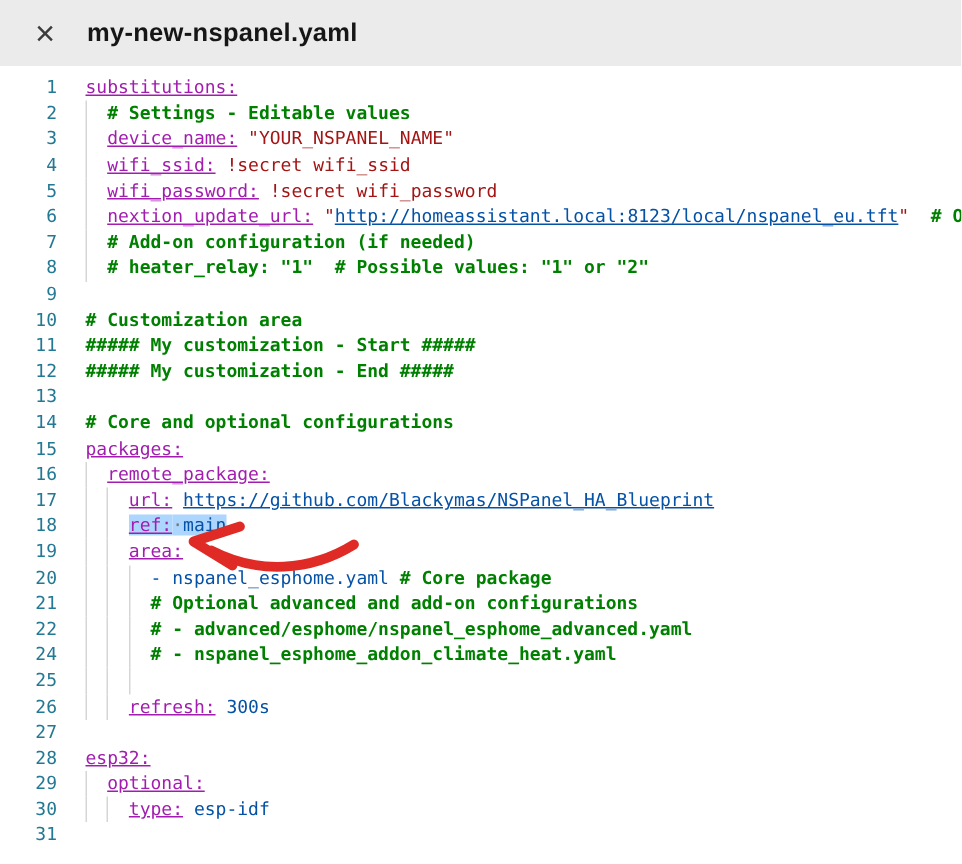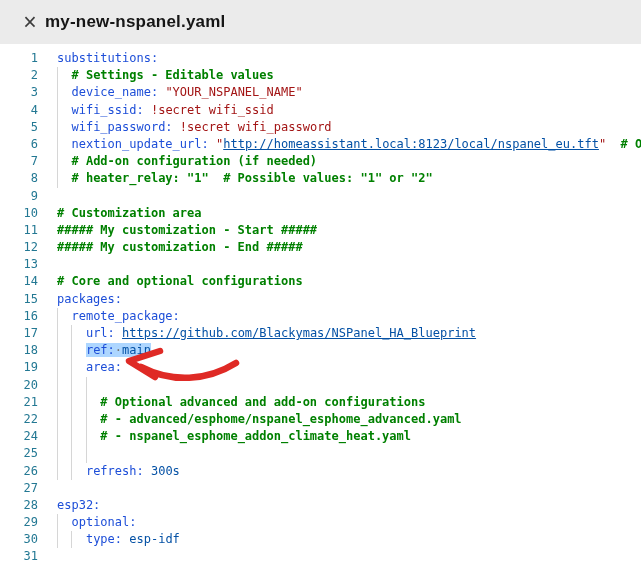--- a/index.html
+++ b/index.html
@@ -22,21 +22,21 @@
   }
   .close-btn{
     width:28px;height:28px;
     display:flex;align-items:center;justify-content:center;
     font-size:23px;line-height:23px;
     color:#3c3c3c;
     cursor:pointer;
     user-select:none;
   }
   .title{
-    margin-left:1px;
+    margin-left:14px;
     font-size:17px;
     font-weight:bold;
     color:#161616;
     letter-spacing:0.2px;
   }
   
   .editor{
     position:relative;
     padding-top:6px;
   }
@@ -58,21 +58,21 @@
     position:absolute;
     left:57px;top:0;
     white-space:pre;
   }
   .guide{
     position:absolute;
     top:0;
     width:1px;height:17.2px;
     background:#d6d6d6;
   }
-  .tok-key{color:#1d4ed8;}
+  .tok-key{color:#a21caf;text-decoration:underline;}
   .tok-comment{color:#008000;font-weight:bold;}
   .tok-string{color:#a31515;}
   .tok-value{color:#0451a5;}
   .tok-link{color:#0451a5;text-decoration:underline;cursor:pointer;}
   .tok-plain{color:#1e1e1e;}
   .tok-wsdot{color:#767676;}
   .sel{background:#add6ff;margin-top:16px;}
   
   .arrow-overlay{
     position:absolute;
@@ -104,21 +104,21 @@
         <div class="line"><span class="gutter">10</span><span class="code"><span class="tok-comment"># Customization area</span></span></div>
         <div class="line"><span class="gutter">11</span><span class="code"><span class="tok-comment">##### My customization - Start #####</span></span></div>
         <div class="line"><span class="gutter">12</span><span class="code"><span class="tok-comment">##### My customization - End #####</span></span></div>
         <div class="line"><span class="gutter">13</span><span class="code"></span></div>
         <div class="line"><span class="gutter">14</span><span class="code"><span class="tok-comment"># Core and optional configurations</span></span></div>
         <div class="line"><span class="gutter">15</span><span class="code"><span class="tok-key">packages:</span></span></div>
         <div class="line"><div class="guide" style="left: 57px;"></div><span class="gutter">16</span><span class="code"><span class="tok-plain">  </span><span class="tok-key">remote_package:</span></span></div>
         <div class="line"><div class="guide" style="left: 57px;"></div><div class="guide" style="left: 71.451px;"></div><span class="gutter">17</span><span class="code"><span class="tok-plain">    </span><span class="tok-key">url:</span><span class="tok-plain"> </span><span class="tok-link">https://github.com/Blackymas/NSPanel_HA_Blueprint</span></span></div>
         <div class="line"><div class="guide" style="left: 57px;"></div><div class="guide" style="left: 71.451px;"></div><span class="gutter">18</span><span class="code"><span class="tok-plain">    </span><span class="tok-key sel">ref:</span><span class="tok-wsdot sel">·</span><span class="tok-value sel">main</span></span></div>
         <div class="line"><div class="guide" style="left: 57px;"></div><div class="guide" style="left: 71.451px;"></div><span class="gutter">19</span><span class="code"><span class="tok-plain">    </span><span class="tok-key">area:</span></span></div>
-        <div class="line"><div class="guide" style="left: 57px;"></div><div class="guide" style="left: 71.451px;"></div><div class="guide" style="left: 85.902px;"></div><span class="gutter">20</span></div>
+        <div class="line"><div class="guide" style="left: 57px;"></div><div class="guide" style="left: 71.451px;"></div><div class="guide" style="left: 85.902px;"></div><span class="gutter">20</span><span class="code"><span class="tok-plain">      </span><span class="tok-value">- nspanel_esphome.yaml</span><span class="tok-plain"> </span><span class="tok-comment"># Core package</span></span></div>
         <div class="line"><div class="guide" style="left: 57px;"></div><div class="guide" style="left: 71.451px;"></div><div class="guide" style="left: 85.902px;"></div><span class="gutter">21</span><span class="code"><span class="tok-plain">      </span><span class="tok-comment"># Optional advanced and add-on configurations</span></span></div>
         <div class="line"><div class="guide" style="left: 57px;"></div><div class="guide" style="left: 71.451px;"></div><div class="guide" style="left: 85.902px;"></div><span class="gutter">22</span><span class="code"><span class="tok-plain">      </span><span class="tok-comment"># - advanced/esphome/nspanel_esphome_advanced.yaml</span></span></div>
         <div class="line"><div class="guide" style="left: 57px;"></div><div class="guide" style="left: 71.451px;"></div><div class="guide" style="left: 85.902px;"></div><span class="gutter">24</span><span class="code"><span class="tok-plain">      </span><span class="tok-comment"># - nspanel_esphome_addon_climate_heat.yaml</span></span></div>
         <div class="line"><div class="guide" style="left: 57px;"></div><div class="guide" style="left: 71.451px;"></div><div class="guide" style="left: 85.902px;"></div><span class="gutter">25</span></div>
         <div class="line"><div class="guide" style="left: 57px;"></div><div class="guide" style="left: 71.451px;"></div><span class="gutter">26</span><span class="code"><span class="tok-plain">    </span><span class="tok-key">refresh:</span><span class="tok-plain"> </span><span class="tok-value">300s</span></span></div>
         <div class="line"><span class="gutter">27</span><span class="code"></span></div>
         <div class="line"><span class="gutter">28</span><span class="code"><span class="tok-key">esp32:</span></span></div>
         <div class="line"><div class="guide" style="left: 57px;"></div><span class="gutter">29</span><span class="code"><span class="tok-plain">  </span><span class="tok-key">optional:</span></span></div>
         <div class="line"><div class="guide" style="left: 57px;"></div><div class="guide" style="left: 71.451px;"></div><span class="gutter">30</span><span class="code"><span class="tok-plain">    </span><span class="tok-key">type:</span><span class="tok-plain"> </span><span class="tok-value">esp-idf</span></span></div>
         <div class="line"><span class="gutter">31</span><span class="code"></span></div>

